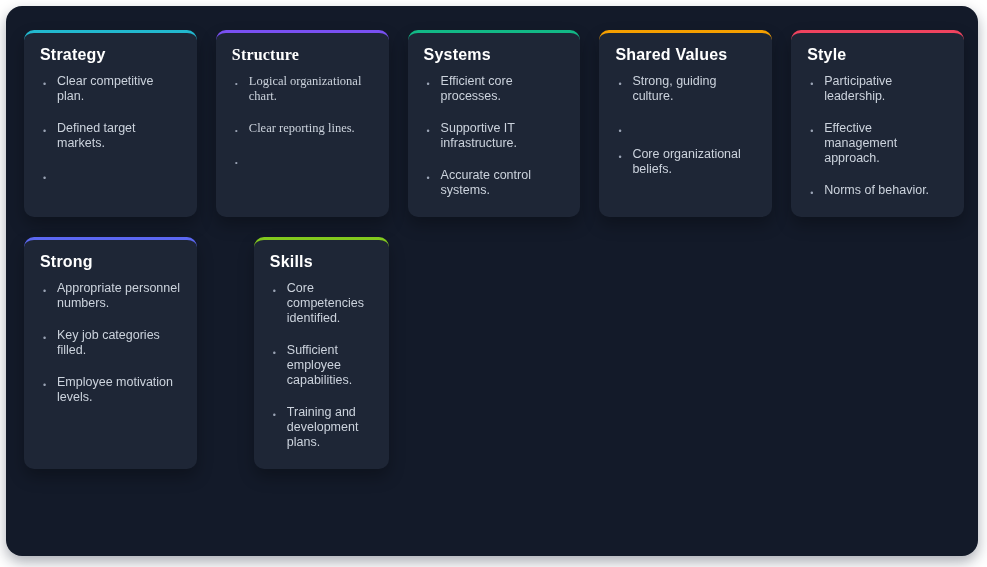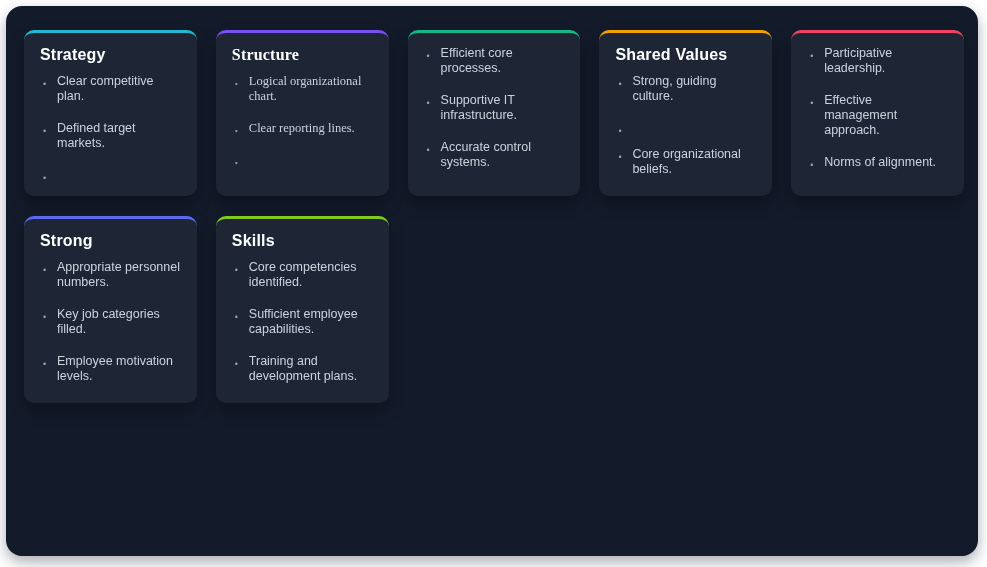--- a/index.html
+++ b/index.html
@@ -104,20 +104,21 @@
             <span class="bullet">•</span>
             <span>Clear reporting lines.</span>
           </li>
         <li>
             <span class="bullet">•</span>
           </li>
       </ul>
     </section>
 
     <section class="card" style="border-top-color: rgb(18, 184, 134);">
+      <h2 class="card-title">Systems</h2>
       <ul class="card-list">
         <li>
             <span class="bullet">•</span>
             <span>Efficient core processes.</span>
           </li>
         <li>
             <span class="bullet">•</span>
             <span>Supportive IT infrastructure.</span>
           </li>
         <li>
@@ -138,32 +139,33 @@
             <span class="bullet">•</span>
           </li>
         <li>
             <span class="bullet">•</span>
             <span>Core organizational beliefs.</span>
           </li>
       </ul>
     </section>
 
     <section class="card" style="border-top-color: rgb(240, 67, 95);">
+      <h2 class="card-title">Style</h2>
       <ul class="card-list">
         <li>
             <span class="bullet">•</span>
             <span>Participative leadership.</span>
           </li>
         <li>
             <span class="bullet">•</span>
             <span>Effective management approach.</span>
           </li>
         <li>
             <span class="bullet">•</span>
-            <span>Norms of alignment.</span>
+            <span>Norms of behavior.</span>
           </li>
       </ul>
     </section>
 
     <section class="card" style="border-top-color: rgb(92, 104, 242);">
       <h2 class="card-title">Strong</h2>
       <ul class="card-list">
         <li>
             <span class="bullet">•</span>
             <span>Appropriate personnel numbers.</span>
@@ -172,21 +174,21 @@
             <span class="bullet">•</span>
             <span>Key job categories filled.</span>
           </li>
         <li>
             <span class="bullet">•</span>
             <span>Employee motivation levels.</span>
           </li>
       </ul>
     </section>
 
-    <section class="card" style="border-top-color: rgb(130, 201, 30);">
+    <section class="card" style="border-top-color: rgb(130, 201, 30); margin-left: 38px;">
       <h2 class="card-title">Skills</h2>
       <ul class="card-list">
         <li>
             <span class="bullet">•</span>
             <span>Core competencies identified.</span>
           </li>
         <li>
             <span class="bullet">•</span>
             <span>Sufficient employee capabilities.</span>
           </li>

